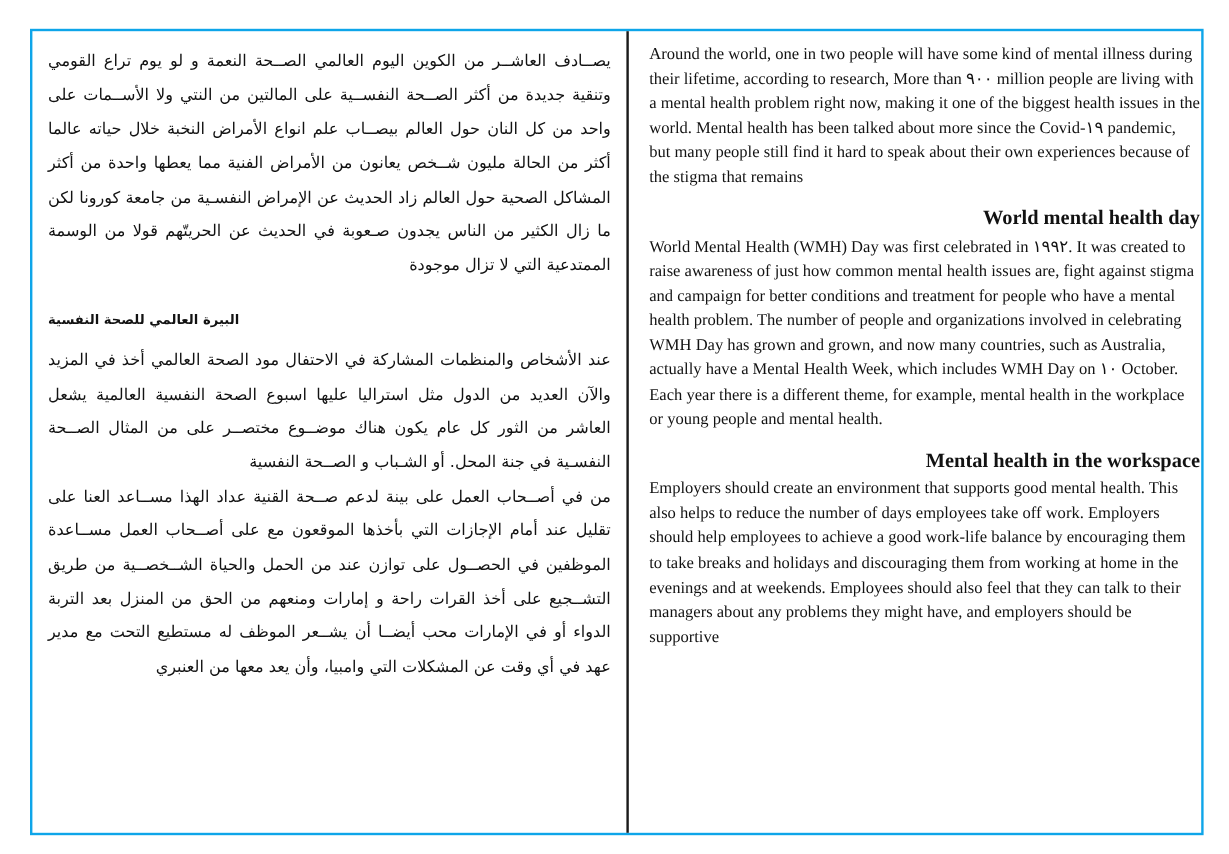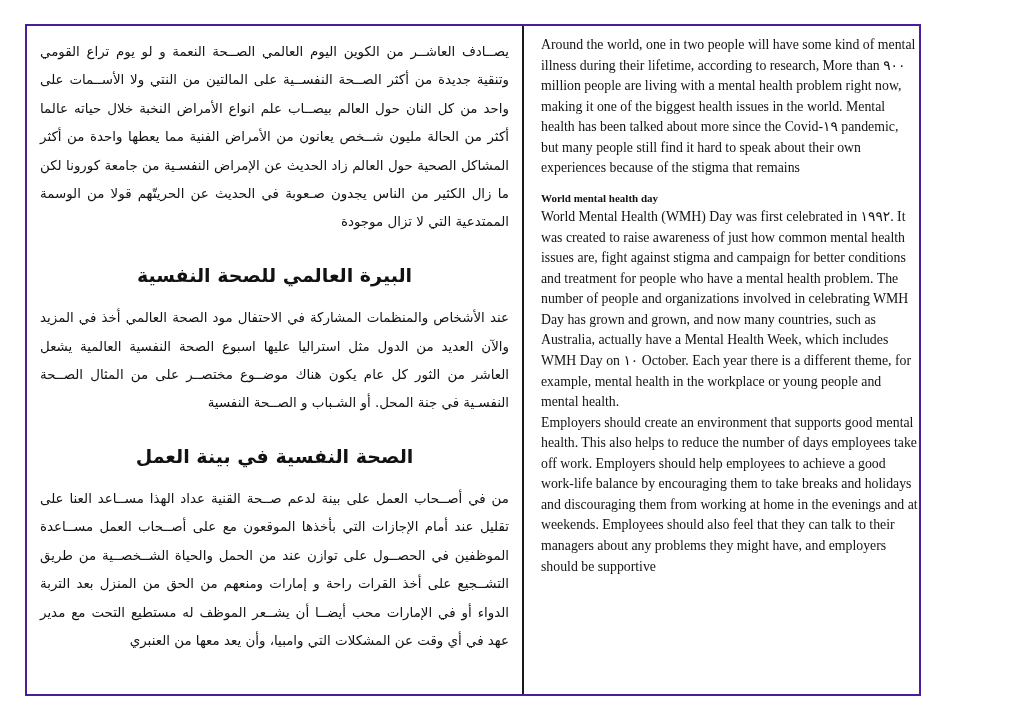--- a/index.html
+++ b/index.html
@@ -11,24 +11,24 @@
     position: relative;
     width: 1024px;
     height: 712px;
     background: #ffffff;
     overflow: hidden;
   }
   .frame {
     position: absolute;
     left: 25px;
     top: 24px;
-    width: 896px;
+    width: 978px;
     height: 672px;
     box-sizing: border-box;
-    border: 2px solid #4c1d95;
+    border: 2px solid #0ea5e9;
     background: #ffffff;
     display: flex;
   }
   .col-arabic {
     flex: 0 0 497px;
     box-sizing: border-box;
     border-right: 2px solid #1a1a1a;
     padding: 12px 13px 0 13px;
     direction: rtl;
     text-align: justify;
@@ -43,46 +43,47 @@
     padding: 9px 1px 0 17px;
     font-family: "Liberation Serif", serif;
     font-size: 13.8px;
     line-height: 1.49;
     color: #121212;
     text-align: left;
   }
   .ap { margin: 0; }
   .ah {
     margin: 18px 0 9px 0;
-    text-align: center;
-    font-size: 19px;
+    text-align: left;
+    font-size: 11px;
     font-weight: bold;
   }
   .ep { margin: 0; }
   .eh {
     margin: 11px 0 1px 0;
-    font-size: 11px;
+    font-size: 17px;
     font-weight: bold;
+    text-align: right;
   }
 </style>
 </head>
 <body>
 
 <div class="page">
   <div class="frame">
 
     <div class="col-arabic">
       <p class="ap">يصــادف العاشــر من الكوين اليوم العالمي الصــحة النعمة و لو يوم تراع القومي وتنقية جديدة من أكثر الصــحة النفســية على المالتين من النتي ولا الأســمات على واحد من كل النان حول العالم بيصــاب علم انواع الأمراض النخبة خلال حياته عالما أكثر من الحالة مليون شــخص يعانون من الأمراض الفنية مما يعطها واحدة من أكثر المشاكل الصحية حول العالم زاد الحديث عن الإمراض النفسـية من جامعة كورونا لكن ما زال الكثير من الناس يجدون صـعوبة في الحديث عن الحريتّهم قولا من الوسمة الممتدعية التي لا تزال موجودة</p>
       <h2 class="ah">البيرة العالمي للصحة النفسية</h2>
       <p class="ap">عند الأشخاص والمنظمات المشاركة في الاحتفال مود الصحة العالمي أخذ في المزيد والآن العديد من الدول مثل استراليا عليها اسبوع الصحة النفسية العالمية يشعل العاشر من الثور كل عام يكون هناك موضــوع مختصــر على من المثال الصــحة النفسـية في جنة المحل. أو الشـباب و الصــحة النفسية</p>
-      <h2 class="ah">الصحة النفسية في بينة العمل</h2>
       <p class="ap">من في أصــحاب العمل على بينة لدعم صــحة القنية عداد الهذا مســاعد العنا على تقليل عند أمام الإجازات التي بأخذها الموقعون مع على أصــحاب العمل مســاعدة الموظفين في الحصــول على توازن عند من الحمل والحياة الشــخصــية من طريق التشــجيع على أخذ القرات راحة و إمارات ومنعهم من الحق من المنزل بعد التربة الدواء أو في الإمارات محب أيضــا أن يشــعر الموظف له مستطيع التحت مع مدير عهد في أي وقت عن المشكلات التي وامبيا، وأن يعد معها من العنبري</p>
     </div>
 
     <div class="col-english">
       <p class="ep">Around the world, one in two people will have some kind of mental illness during their lifetime, according to research, More than ٩٠٠ million people are living with a mental health problem right now, making it one of the biggest health issues in the world. Mental health has been talked about more since the Covid-١٩ pandemic, but many people still find it hard to speak about their own experiences because of the stigma that remains</p>
       <h2 class="eh">World mental health day</h2>
       <p class="ep">World Mental Health (WMH) Day was first celebrated in ١٩٩٢. It was created to raise awareness of just how common mental health issues are, fight against stigma and campaign for better conditions and treatment for people who have a mental health problem. The number of people and organizations involved in celebrating WMH Day has grown and grown, and now many countries, such as Australia, actually have a Mental Health Week, which includes WMH Day on ١٠ October. Each year there is a different theme, for example, mental health in the workplace or young people and mental health.</p>
+      <h2 class="eh">Mental health in the workspace</h2>
       <p class="ep">Employers should create an environment that supports good mental health. This also helps to reduce the number of days employees take off work. Employers should help employees to achieve a good work-life balance by encouraging them to take breaks and holidays and discouraging them from working at home in the evenings and at weekends. Employees should also feel that they can talk to their managers about any problems they might have, and employers should be supportive</p>
     </div>
 
   </div>
 </div>
 
 </body></html>

